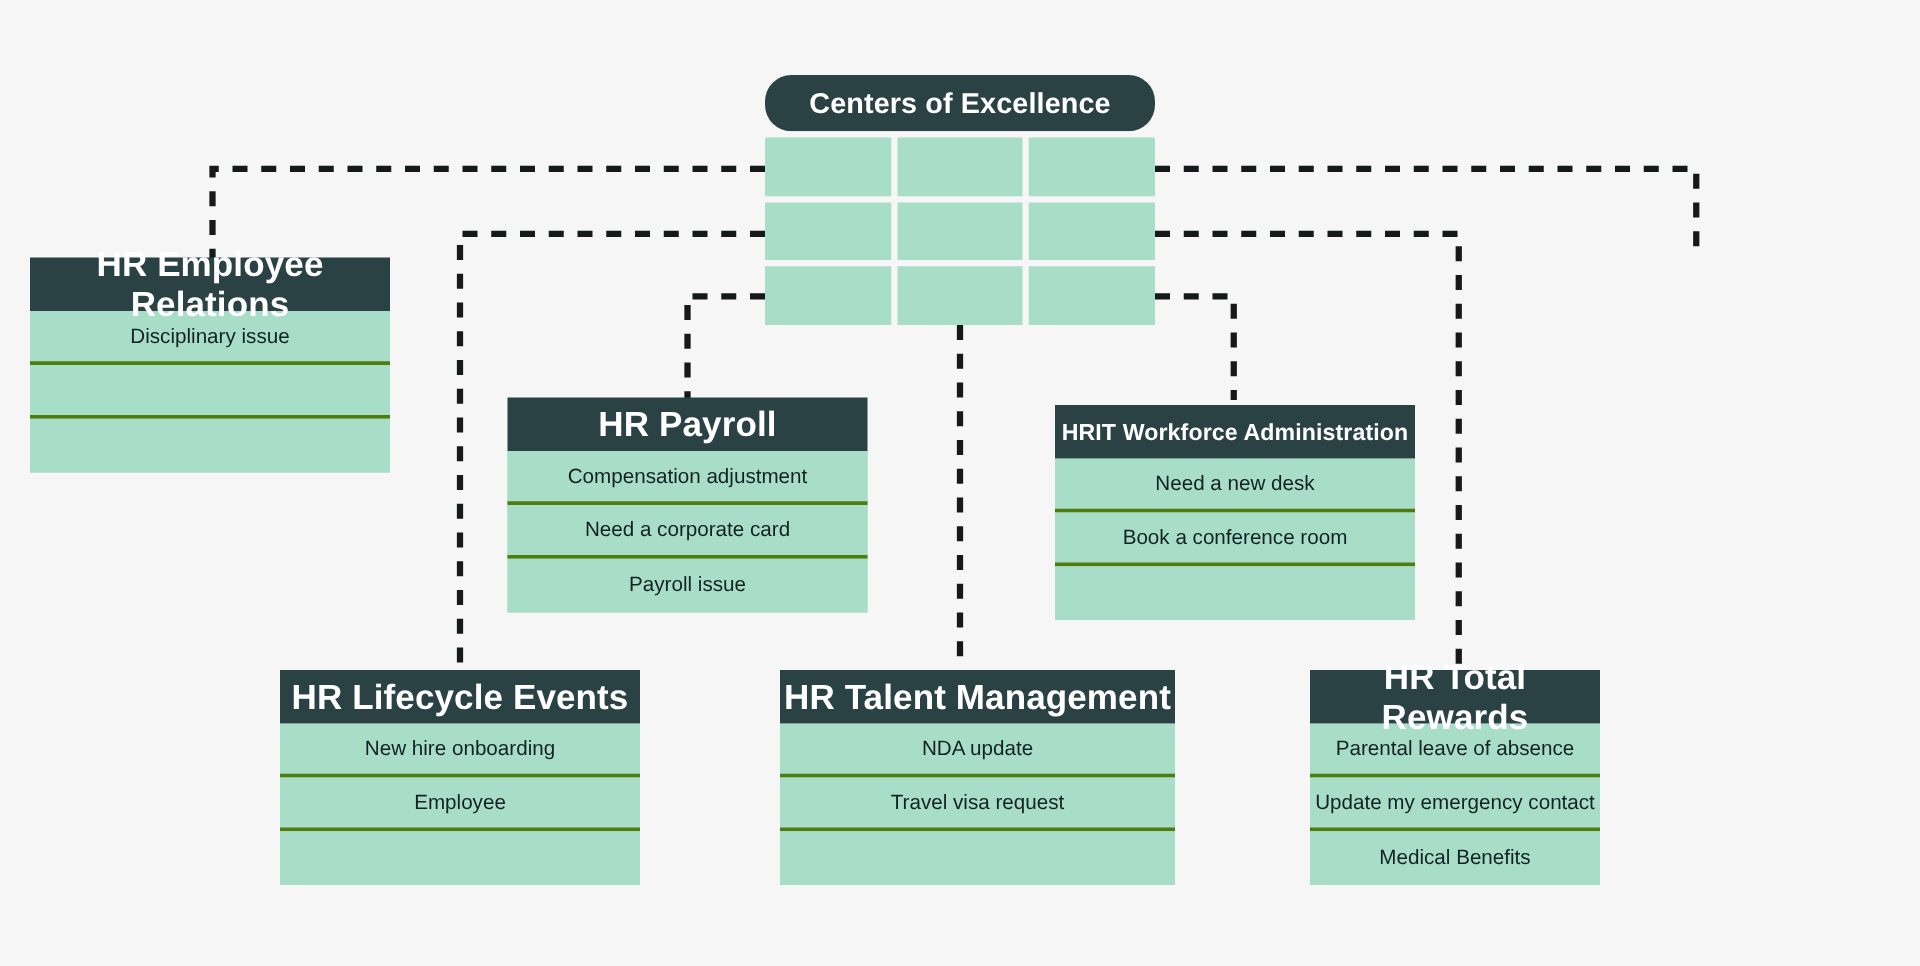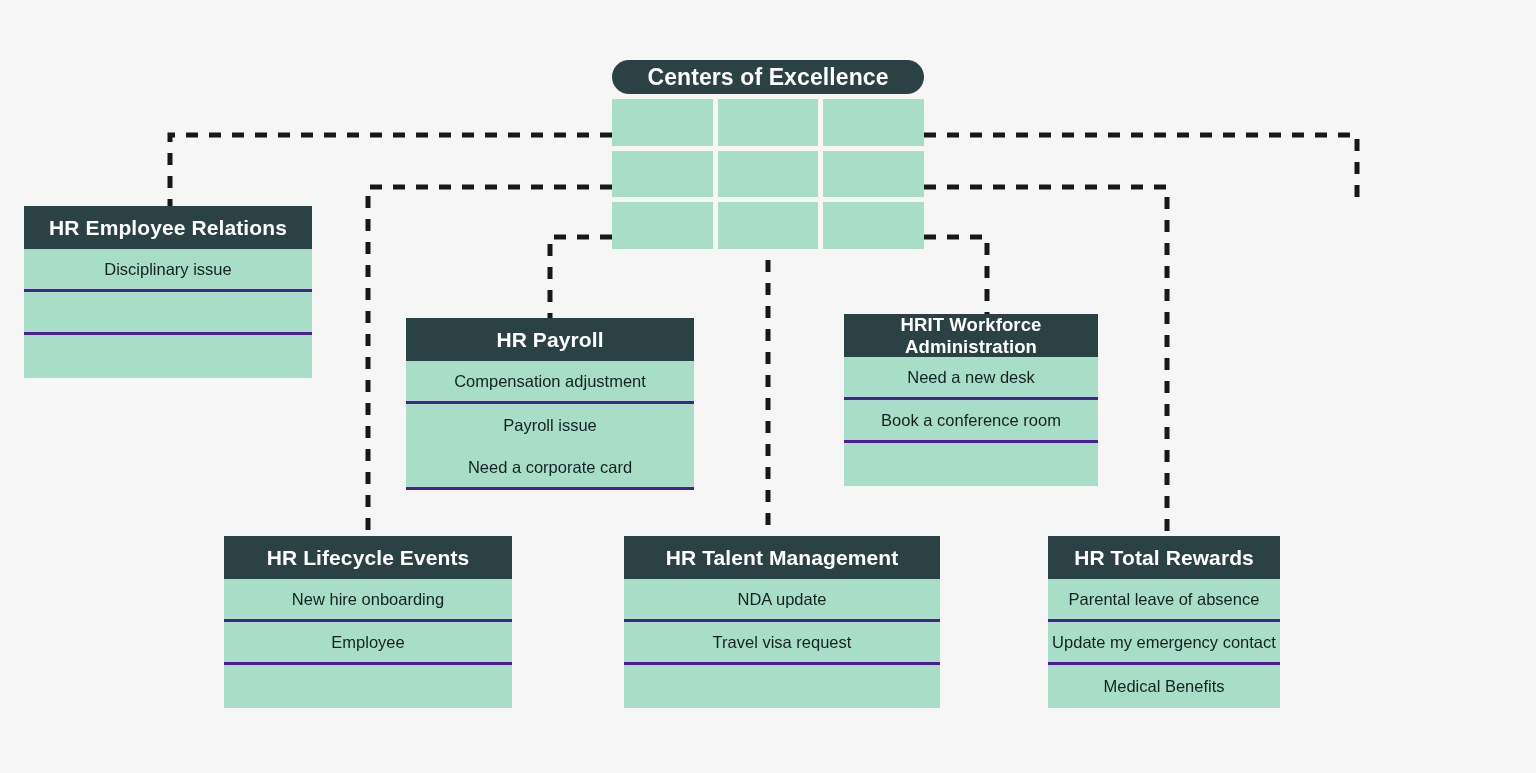--- a/index.html
+++ b/index.html
@@ -33,52 +33,52 @@
     background: #2b4244;
     color: #ffffff;
     font-weight: bold;
     text-align: center;
     letter-spacing: 0.1px;
     display: flex;
     align-items: center;
     justify-content: center;
     box-sizing: border-box;
     height: 43px;
-    font-size: 21px;
+    font-size: 28px;
   }
   .node-header.small {
     font-size: 18.5px;
   }
   .rows {
     background: #a8ddc8;
     box-sizing: border-box;
   }
   .row {
     height: 43px;
     display: flex;
     align-items: center;
     justify-content: center;
     color: #132224;
     font-size: 16.5px;
     box-sizing: border-box;
-    border-bottom: 3px solid #4c1d95;
+    border-bottom: 3px solid #4d7c0f;
     background: #a8ddc8;
   }
   .row.last {
     border-bottom: none;
   }
 
   
   #coe {
     left: 612px;
     top: 60px;
     width: 312px;
   }
   #coe .coe-header {
-    height: 34px;
+    height: 45px;
     font-size: 23px;
     border-radius: 21px;
   }
   .grid {
     display: grid;
     grid-template-columns: repeat(3, 1fr);
     grid-template-rows: repeat(3, 1fr);
     gap: 5px;
     background: #f5f6f5;
     padding-top: 5px;
@@ -135,26 +135,26 @@
       <div class="row"></div>
       <div class="row last"></div>
     </div>
   </div>
 
 
   <div class="node" style="left:406px; top:318px; width:288px;">
     <div class="node-header">HR Payroll</div>
     <div class="rows">
       <div class="row">Compensation adjustment</div>
+      <div class="row">Need a corporate card</div>
       <div class="row last">Payroll issue</div>
-      <div class="row">Need a corporate card</div>
     </div>
   </div>
 
-  <div class="node" style="left:844px; top:314px; width:254px;">
+  <div class="node" style="left:844px; top:324px; width:288px;">
     <div class="node-header small">HRIT Workforce Administration</div>
     <div class="rows">
       <div class="row">Need a new desk</div>
       <div class="row">Book a conference room</div>
       <div class="row last"></div>
     </div>
   </div>
 
   <div class="node" style="left:224px; top:536px; width:288px;">
     <div class="node-header">HR Lifecycle Events</div>

